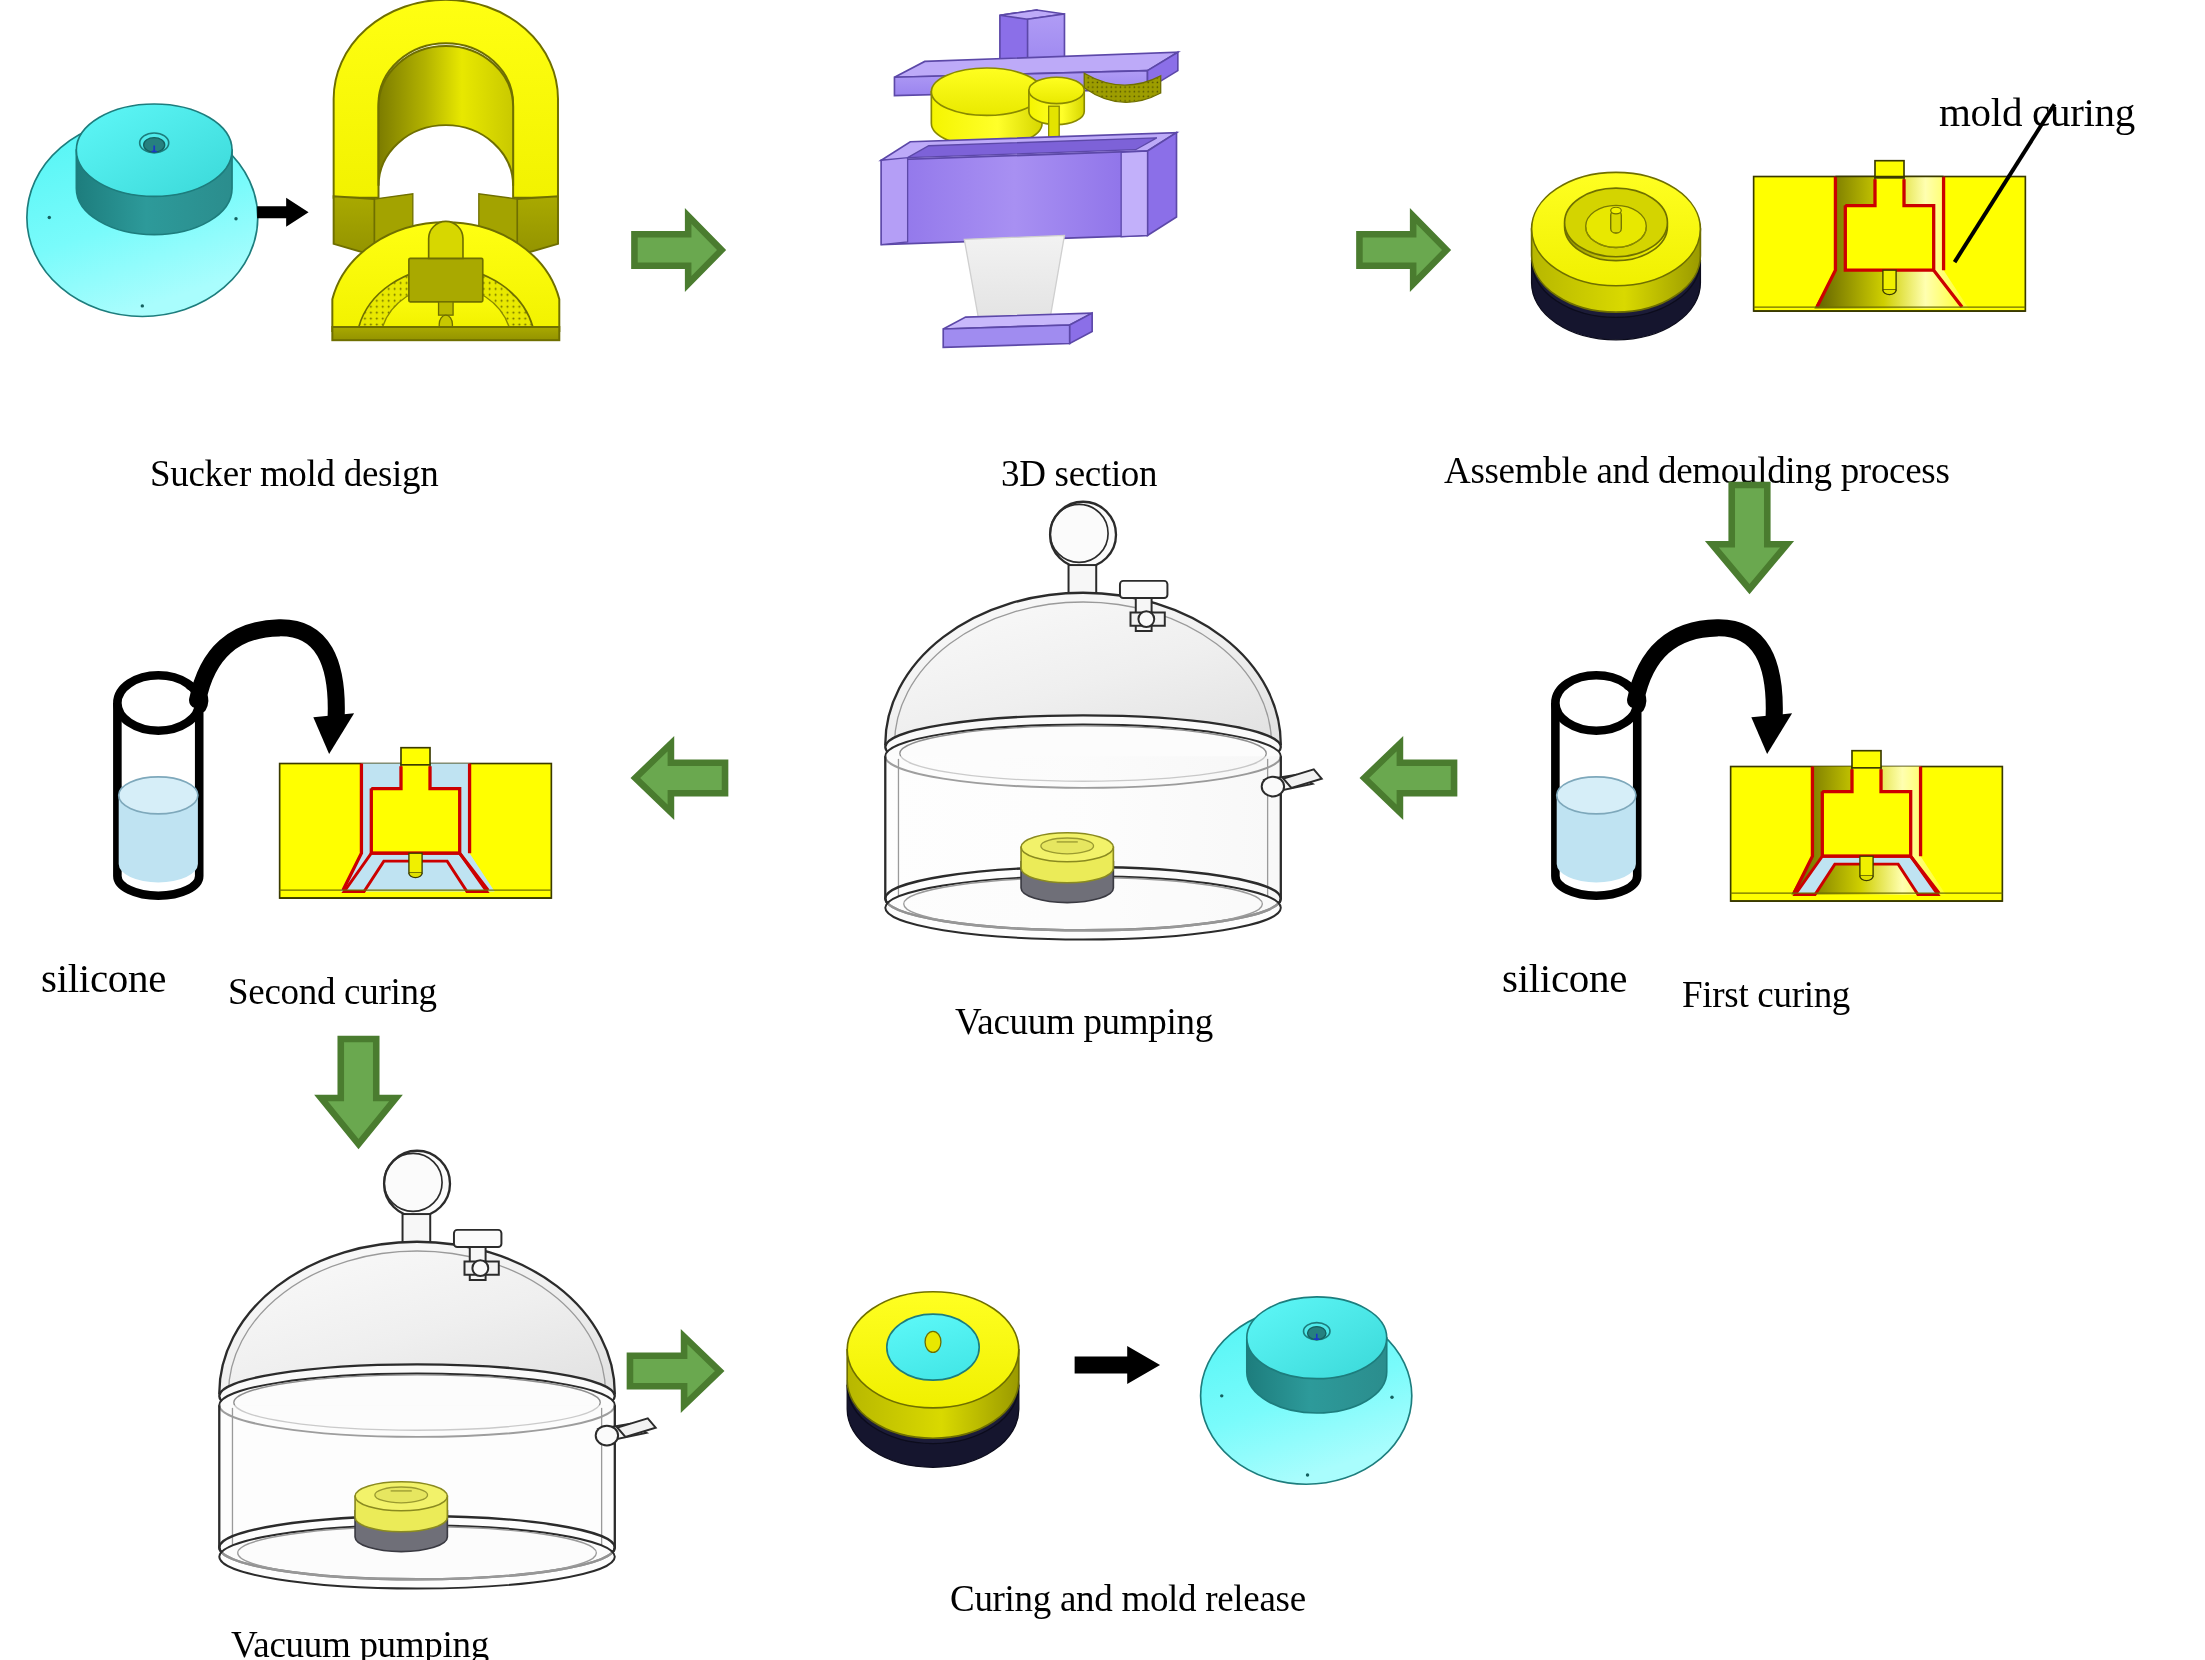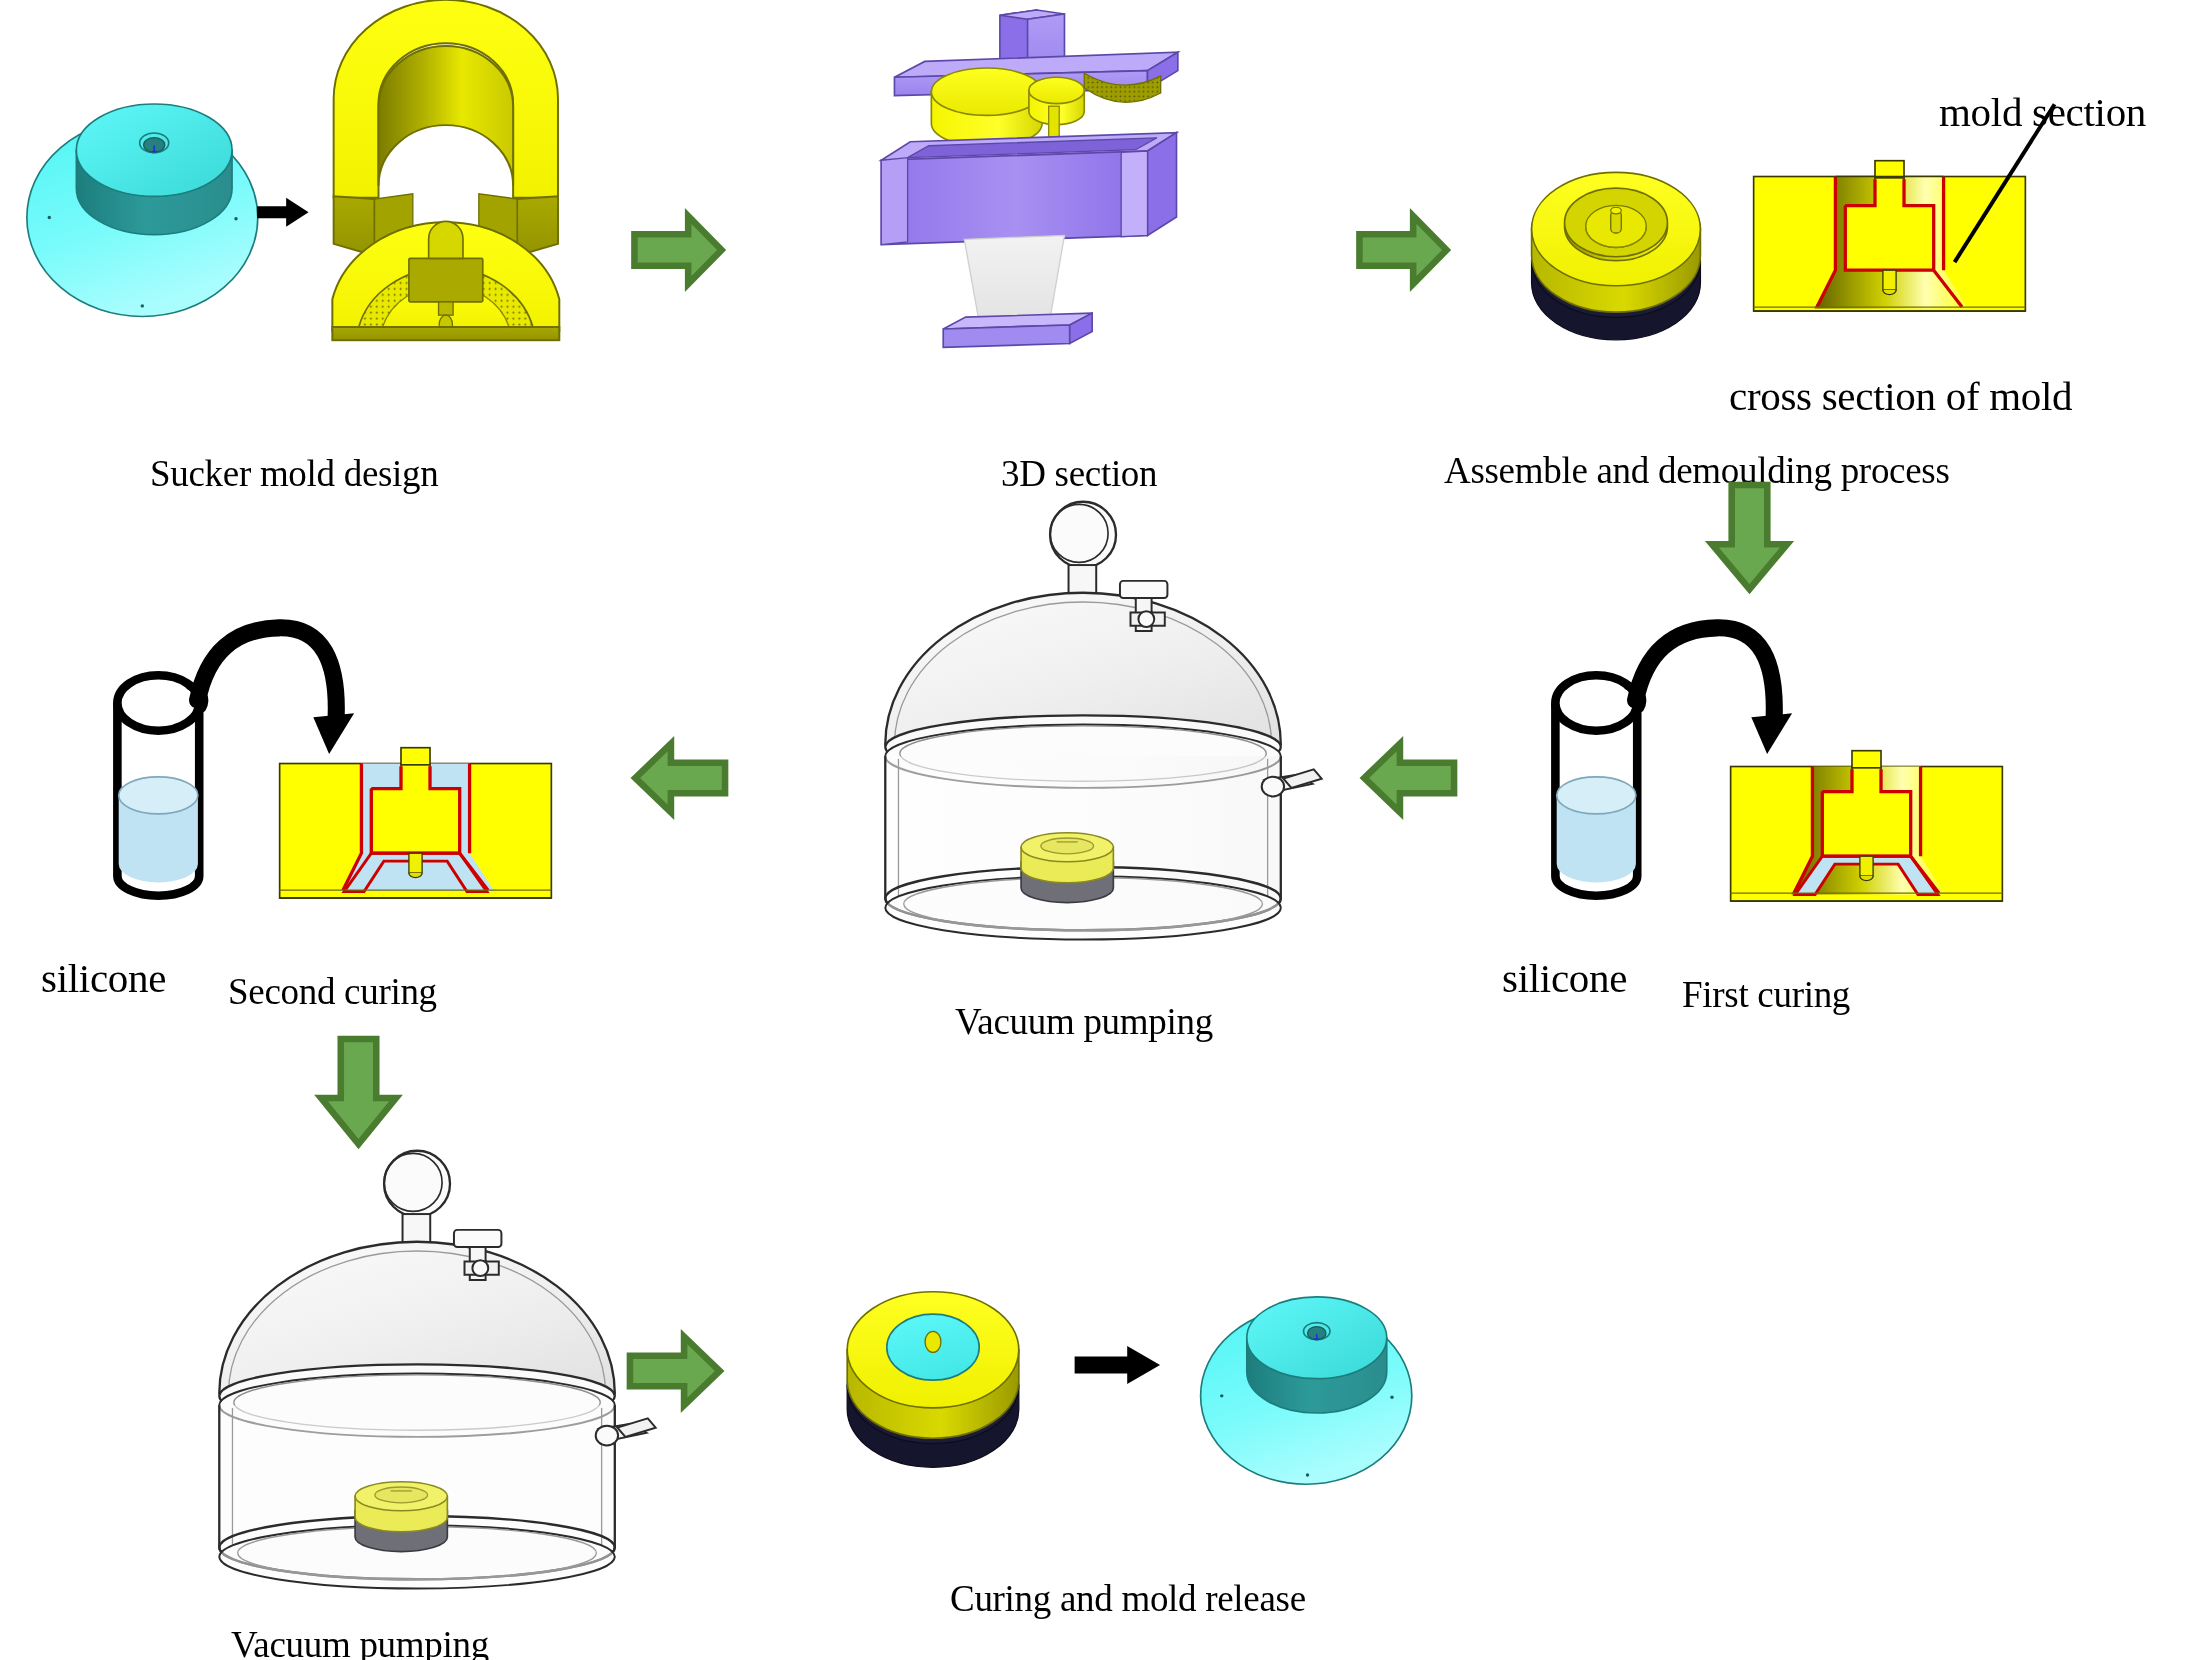--- a/index.html
+++ b/index.html
@@ -256,23 +256,22 @@
       <path d="M4 232 L416 232" stroke="#3a3a00" stroke-width="2.5"></path>
     </svg>
   </div>
 
   <div class="svgbox" style="left:1932px;top:99px;">
     <svg width="132" height="171" viewBox="0 0 200 260">
       <line x1="186" y1="8" x2="34" y2="248" stroke="#000" stroke-width="6"></line>
     </svg>
   </div>
 
-  <p class="lbl sub" style="left:1939px;top:47px;">mold section</p>
-
-  <p class="lbl sub" style="left:1729px;top:331px;">cross section of mold</p>
+  <p class="lbl sub" style="left:1939px;top:47px;">mold curing</p>
+
 
   <p class="lbl main" style="left:1444px;top:412px;">Assemble and demoulding process</p>
 
   <div class="svgbox" style="left:1708px;top:481px;">
     <svg width="83" height="112" viewBox="0 0 126 170">
       <path d="M36 6 L90 6 L90 96 L120 96 L63 164 L6 96 L36 96 Z" fill="#6aa84f" stroke="#4a7c2f" stroke-width="10" stroke-linejoin="miter"></path>
     </svg>
   </div>
 
   <div class="svgbox" style="left:1517px;top:666px;">

